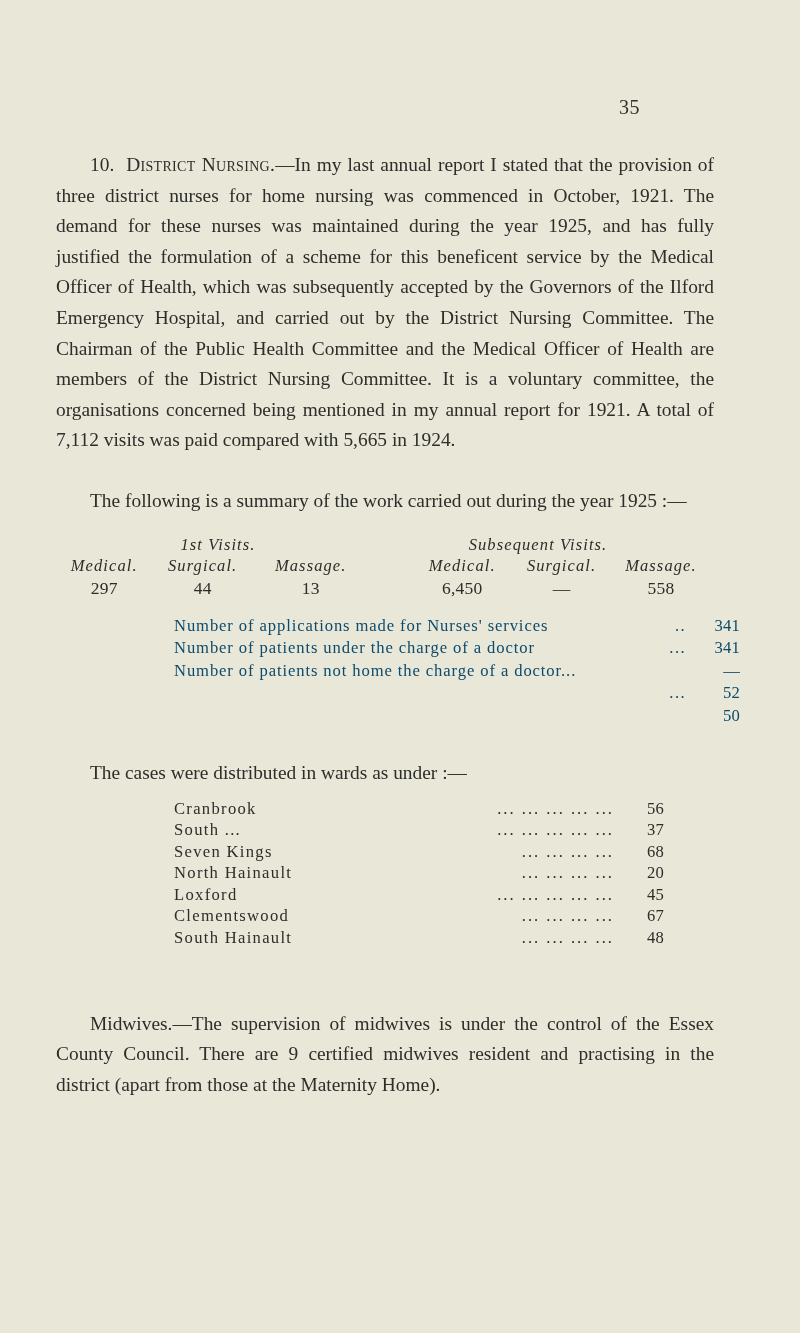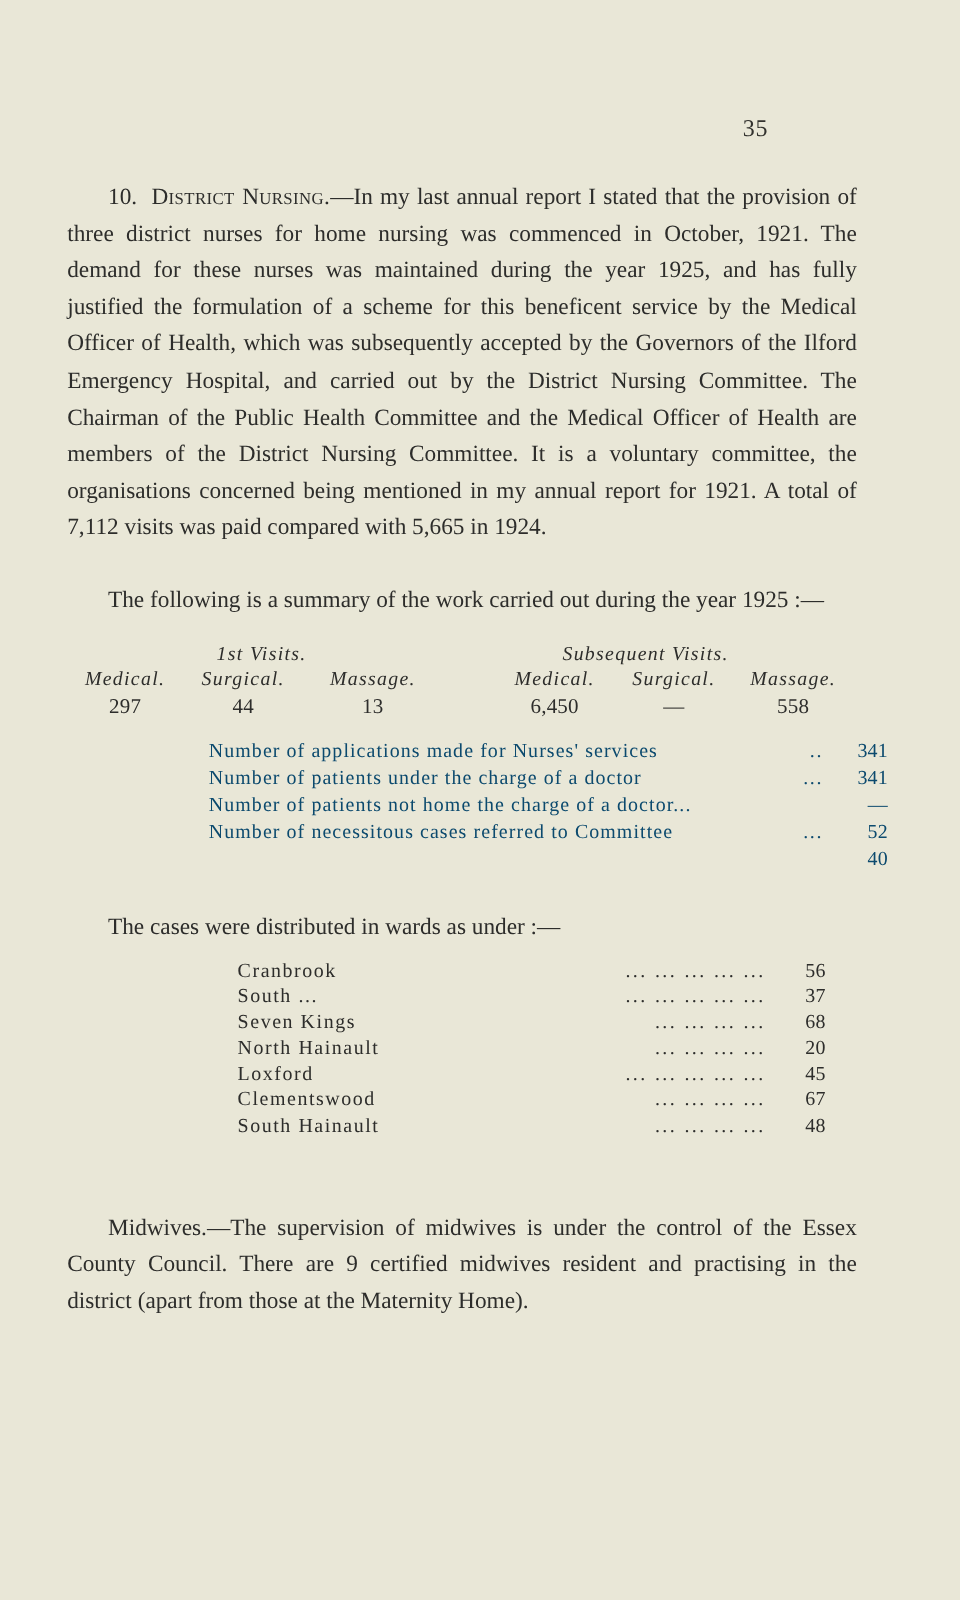--- a/index.html
+++ b/index.html
@@ -141,21 +141,20 @@
     font-size: 16.6px;
     line-height: 21.6px;
     letter-spacing: 1.3px;
     color: #2d2d2b;
   }
   .wards .row {
     display: flex;
     align-items: baseline;
     width: 100%;
     white-space: nowrap;
-    margin-left: 24px;
   }
   .wards .lbl { flex: 0 0 auto; }
   .wards .dots {
     flex: 1 1 auto;
     text-align: right;
     padding-right: 12px;
     letter-spacing: 2px;
     overflow: hidden;
   }
   .wards .val {
@@ -214,27 +213,26 @@
         <span class="lbl">Number of patients under the charge of a doctor</span>
         <span class="dots">...</span>
         <span class="val">341</span>
       </div>
       <div class="row">
         <span class="lbl">Number of patients not home the charge of a doctor...</span>
         <span class="dots"></span>
         <span class="val">—</span>
       </div>
       <div class="row">
-        <span class="lbl">Number of necessitous cases referred to Committee</span>
         <span class="dots">...</span>
         <span class="val">52</span>
       </div>
       <div class="row">
         <span class="dots"></span>
-        <span class="val">40</span>
+        <span class="val">50</span>
       </div>
     </div>
 
     <div class="wards-intro">The cases were distributed in wards as under :—</div>
 
     <div class="wards">
       <div class="row">
         <span class="lbl">Cranbrook</span>
         <span class="dots">...   ...   ...   ...   ...</span>
         <span class="val">56</span>

